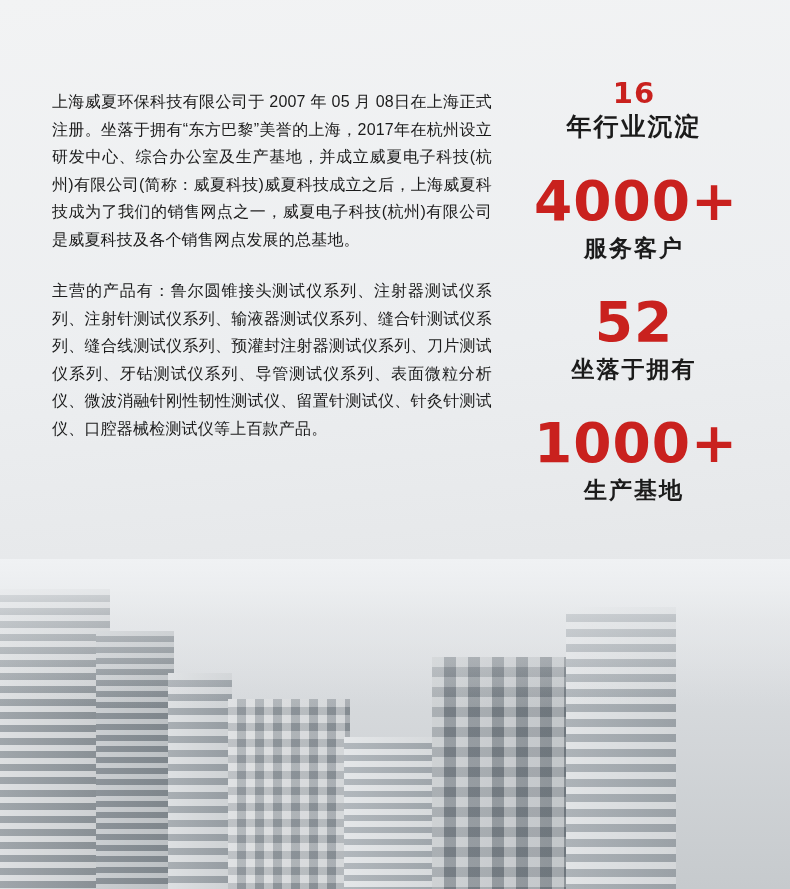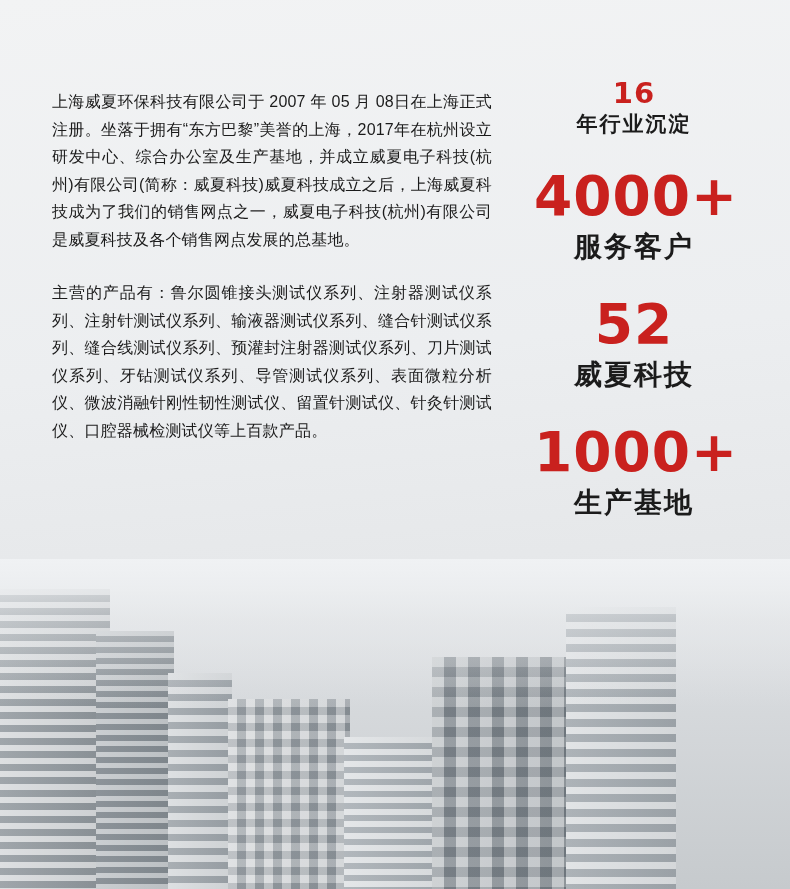--- a/index.html
+++ b/index.html
@@ -108,20 +108,21 @@
   .para {
     color: #1b1b1b;
     font-size: 16px;
     line-height: 1.72;
     letter-spacing: .2px;
     text-align: justify;
     margin: 0;
   }
   .para + .para {
     margin-top: 26px;
+    font-family: Liberation Mono, monospace;
   }
 
   
   .stats {
     position: absolute;
     right: 56px;
     top: 78px;
     width: 200px;
     z-index: 5;
     text-align: center;
@@ -133,26 +134,26 @@
     color: #c9211e;
     font-family: "DejaVu Sans", sans-serif;
     font-weight: bold;
     font-size: 55px;
     line-height: 1.05;
     letter-spacing: 1px;
   }
   .stat-label {
     color: #1b1b1b;
     font-weight: bold;
-    font-size: 28px;
+    font-size: 23px;
     letter-spacing: 2px;
     margin-top: 2px;
   }
   .stat.s1 .stat-num { font-size: 29px; }
-  .stat.s1 .stat-label { font-size: 21px; }
+  .stat.s1 .stat-label { font-size: 25px; }
   .stat.s2 { margin-top: 16px; }
   .stat.s3 { margin-top: 18px; text-align: center; }
   .stat.s4 { margin-top: 18px; }
 </style>
 </head>
 <body>
 
 <div class="page">
 
   <div class="skyline">
@@ -177,21 +178,21 @@
     <div class="stat s1">
       <div class="stat-num">16</div>
       <div class="stat-label">年行业沉淀</div>
     </div>
     <div class="stat s2">
       <div class="stat-num">4000+</div>
       <div class="stat-label">服务客户</div>
     </div>
     <div class="stat s3">
       <div class="stat-num">52</div>
-      <div class="stat-label">威夏科技</div>
+      <div class="stat-label">坐落于拥有</div>
     </div>
     <div class="stat s4">
       <div class="stat-num">1000+</div>
       <div class="stat-label">生产基地</div>
     </div>
   </div>
 
 </div>
 
 </body></html>

